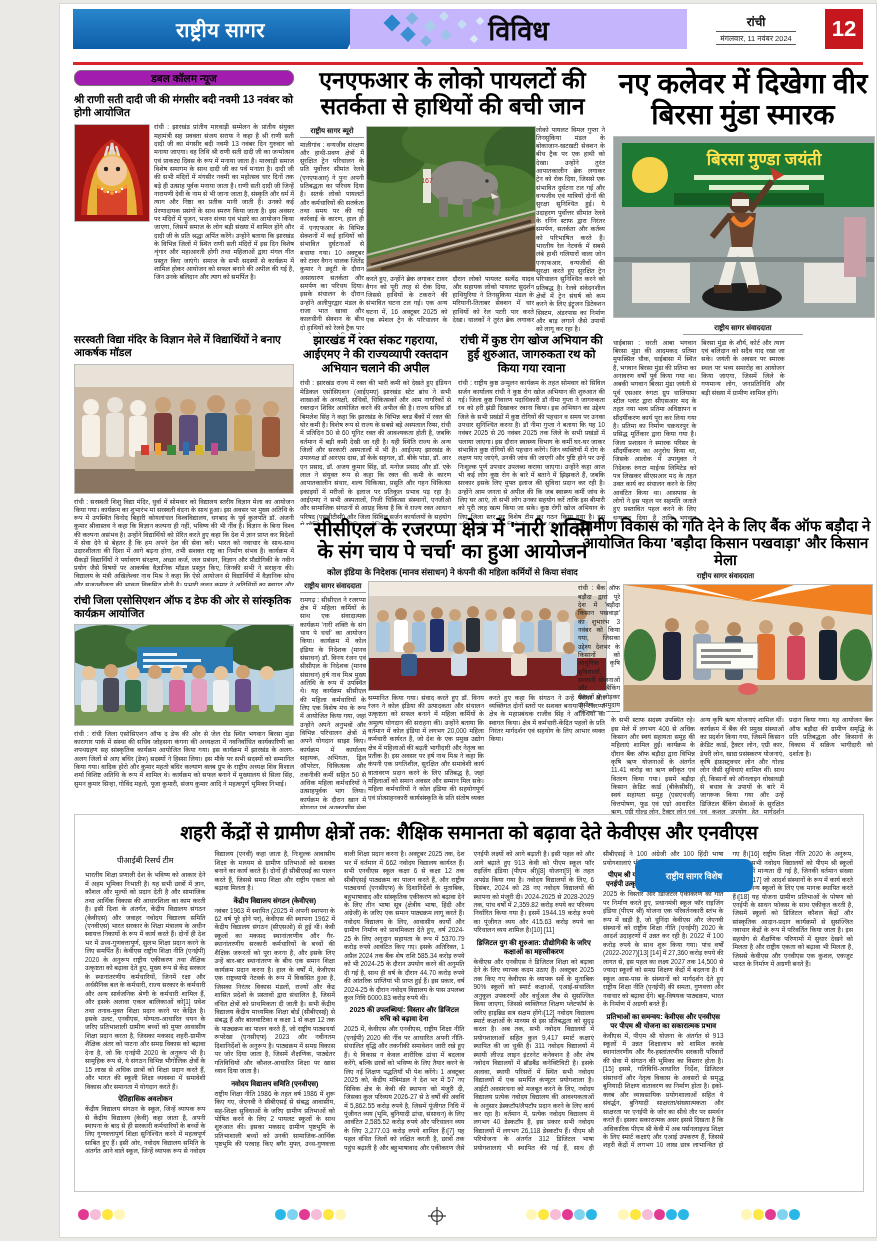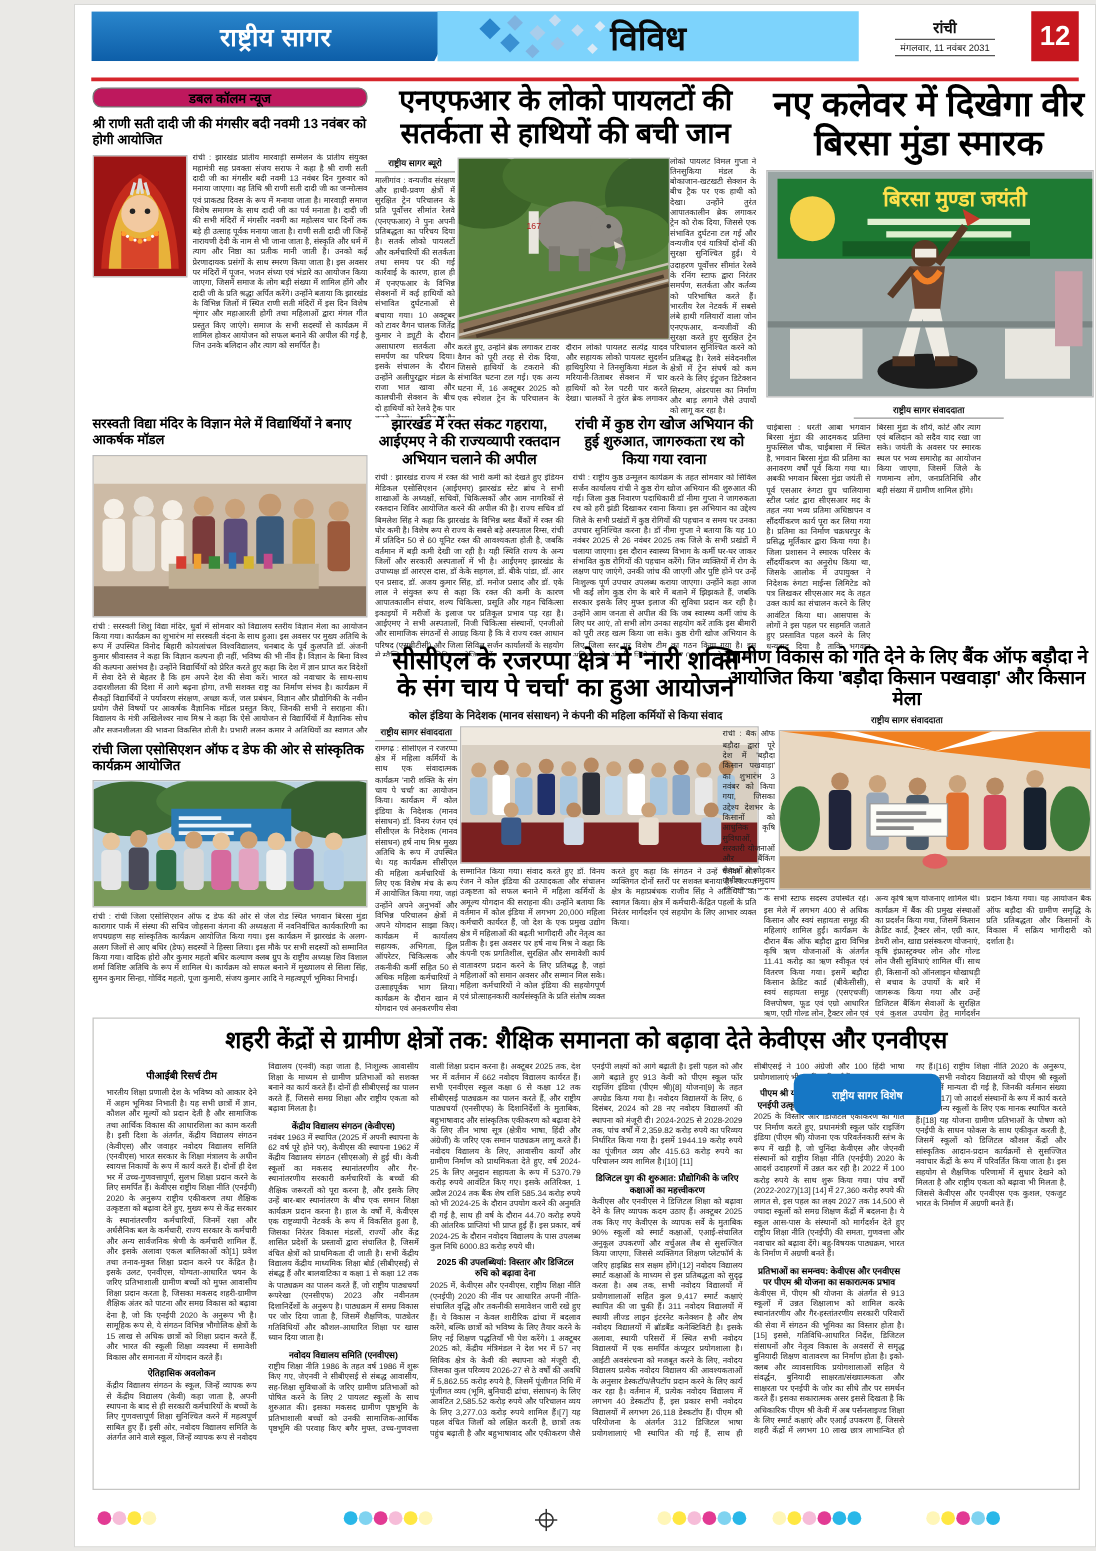--- a/index.html
+++ b/index.html
@@ -7,21 +7,21 @@
        font-family:"Liberation Sans","DejaVu Sans",sans-serif;-webkit-font-smoothing:antialiased}
   .sheet{position:absolute;left:59px;top:3px;width:818px;height:1235px;background:#ffffff;
          border:1px solid #d8d8d5;box-sizing:border-box}
   .abs{position:absolute;box-sizing:border-box}
   h1,h2,h3,h4,p,div{margin:0;box-sizing:border-box}
   
   .mast-row1{position:absolute;left:13px;right:13px;top:5px;height:40px;display:flex;align-items:stretch}
   .nameplate{width:295px;background:linear-gradient(180deg,#2a86cc,#0d5ea8);color:#fff;
              display:flex;align-items:center;justify-content:center;font-weight:bold;font-size:20px;
              clip-path:polygon(0 0,100% 0,93% 100%,0 100%);letter-spacing:.5px}
-  .mastmid{flex:1;background:#7dd3fc;position:relative;display:flex;align-items:center;justify-content:center;margin-left:-18px}
+  .mastmid{flex:1;background:#c4b5fd;position:relative;display:flex;align-items:center;justify-content:center;margin-left:-18px}
   .section-title{font-size:27px;font-weight:bold;color:#0a0a0a}
   .diamonds{position:absolute;left:28px;top:2px}
   .dateblock{width:138px;background:#fff;display:flex;flex-direction:column;align-items:center;justify-content:center}
   .edition{font-weight:bold;font-size:12px;color:#111}
   .dateline{font-size:7.5px;color:#222;border-top:1px solid #555;border-bottom:1px solid #555;padding:1px 4px;margin-top:1px}
   .pagebox{width:38px;background:#c6171e;color:#fff;font-weight:bold;font-size:22px;
            display:flex;align-items:center;justify-content:center}
   .mast-row2{position:absolute;left:13px;right:13px;top:45px;height:13px;background:#1277c6;
              display:flex;align-items:center;justify-content:flex-end;padding-right:6px}
   .website{color:#fff;font-size:8px;font-weight:bold}
@@ -35,30 +35,30 @@
   .hl-md{font-size:11.5px;line-height:1.2}
   .hl-sm{font-size:10.5px;text-align:left;line-height:1.25}
   .hl-edu{font-size:19px}
   .subhead{font-size:8.5px;font-weight:bold;text-align:center;color:#111}
   .byline{font-size:7px;font-weight:bold;text-align:center;color:#111;
           border-bottom:1px solid #999;padding-bottom:2px;margin-bottom:3px}
   .byline-plain{font-size:7px;font-weight:bold;text-align:center;color:#111}
   .body-text{font-size:6.4px;line-height:1.3;text-align:justify;color:#1d1d1d;overflow:hidden}
   .cols2{column-count:2;column-gap:5px;column-fill:auto;overflow:hidden}
   .cols3{column-count:3;column-gap:5px;column-fill:auto;overflow:hidden}
-  .colheader{border:1px solid #777;border-radius:7px;background:#be185d;height:16px;
+  .colheader{border:1px solid #777;border-radius:7px;background:#a21caf;height:16px;
              display:flex;align-items:center;justify-content:center;font-weight:bold;font-size:10.5px;color:#000}
   .photo{display:block}
   .photo-frame{border:1px solid #bbb}
   
   .edu-box{border:1px solid #c6c6c4;background:#fff;padding:7px 10px}
   .edu-flow{margin-top:7px;height:306px;column-count:6;column-gap:9px;column-fill:auto;overflow:hidden}
   .edu-flow p{font-size:6.4px;line-height:1.32;text-align:justify;color:#1d1d1d;margin-bottom:3px}
   .edu-flow h4{font-size:7px;text-align:center;margin:3px 0 2px;color:#000}
-  .edu-byline{font-size:8px;font-weight:bold;text-align:center;margin:4px 0 6px}
+  .edu-byline{font-size:8px;font-weight:normal;text-align:center;margin:4px 0 6px}
   .badge{position:absolute;background:#1677c5;color:#fff;font-weight:bold;font-size:8.5px;
          border-radius:8px;display:flex;align-items:center;justify-content:center}
   
   .dotgroup{position:absolute;top:1205px;display:flex;gap:1px}
   .dot{width:11px;height:11px;border-radius:50%}
 </style>
 </head>
 <body>
 
 <div class="sheet">
@@ -95,21 +95,21 @@
             <rect x="93" y="25" width="6" height="6" fill="#d9e9f6"></rect>
           </g>
         <g transform="rotate(45 102 10)">
             <rect x="99" y="7" width="6" height="6" fill="#d9e9f6"></rect>
           </g>
       </svg>
       <div class="section-title">विविध</div>
     </div>
     <div class="dateblock">
       <div class="edition">रांची</div>
-      <div class="dateline">मंगलवार, 11 नवंबर 2031</div>
+      <div class="dateline">मंगलवार, 11 नवंबर 2024</div>
     </div>
     <div class="pagebox">12</div>
   </div>
   <div class="redline"></div>
 
   <div class="abs" style="left:14px;top:66px;width:220px">
     <div class="colheader">डबल कॉलम न्यूज</div>
 
     <h3 class="hl hl-sm" style="margin-top:7px">श्री राणी सती दादी जी की मंगसीर बदी नवमी 13 नवंबर को होगी आयोजित</h3>
     <div style="margin-top:4px;height:202px;overflow:hidden">

